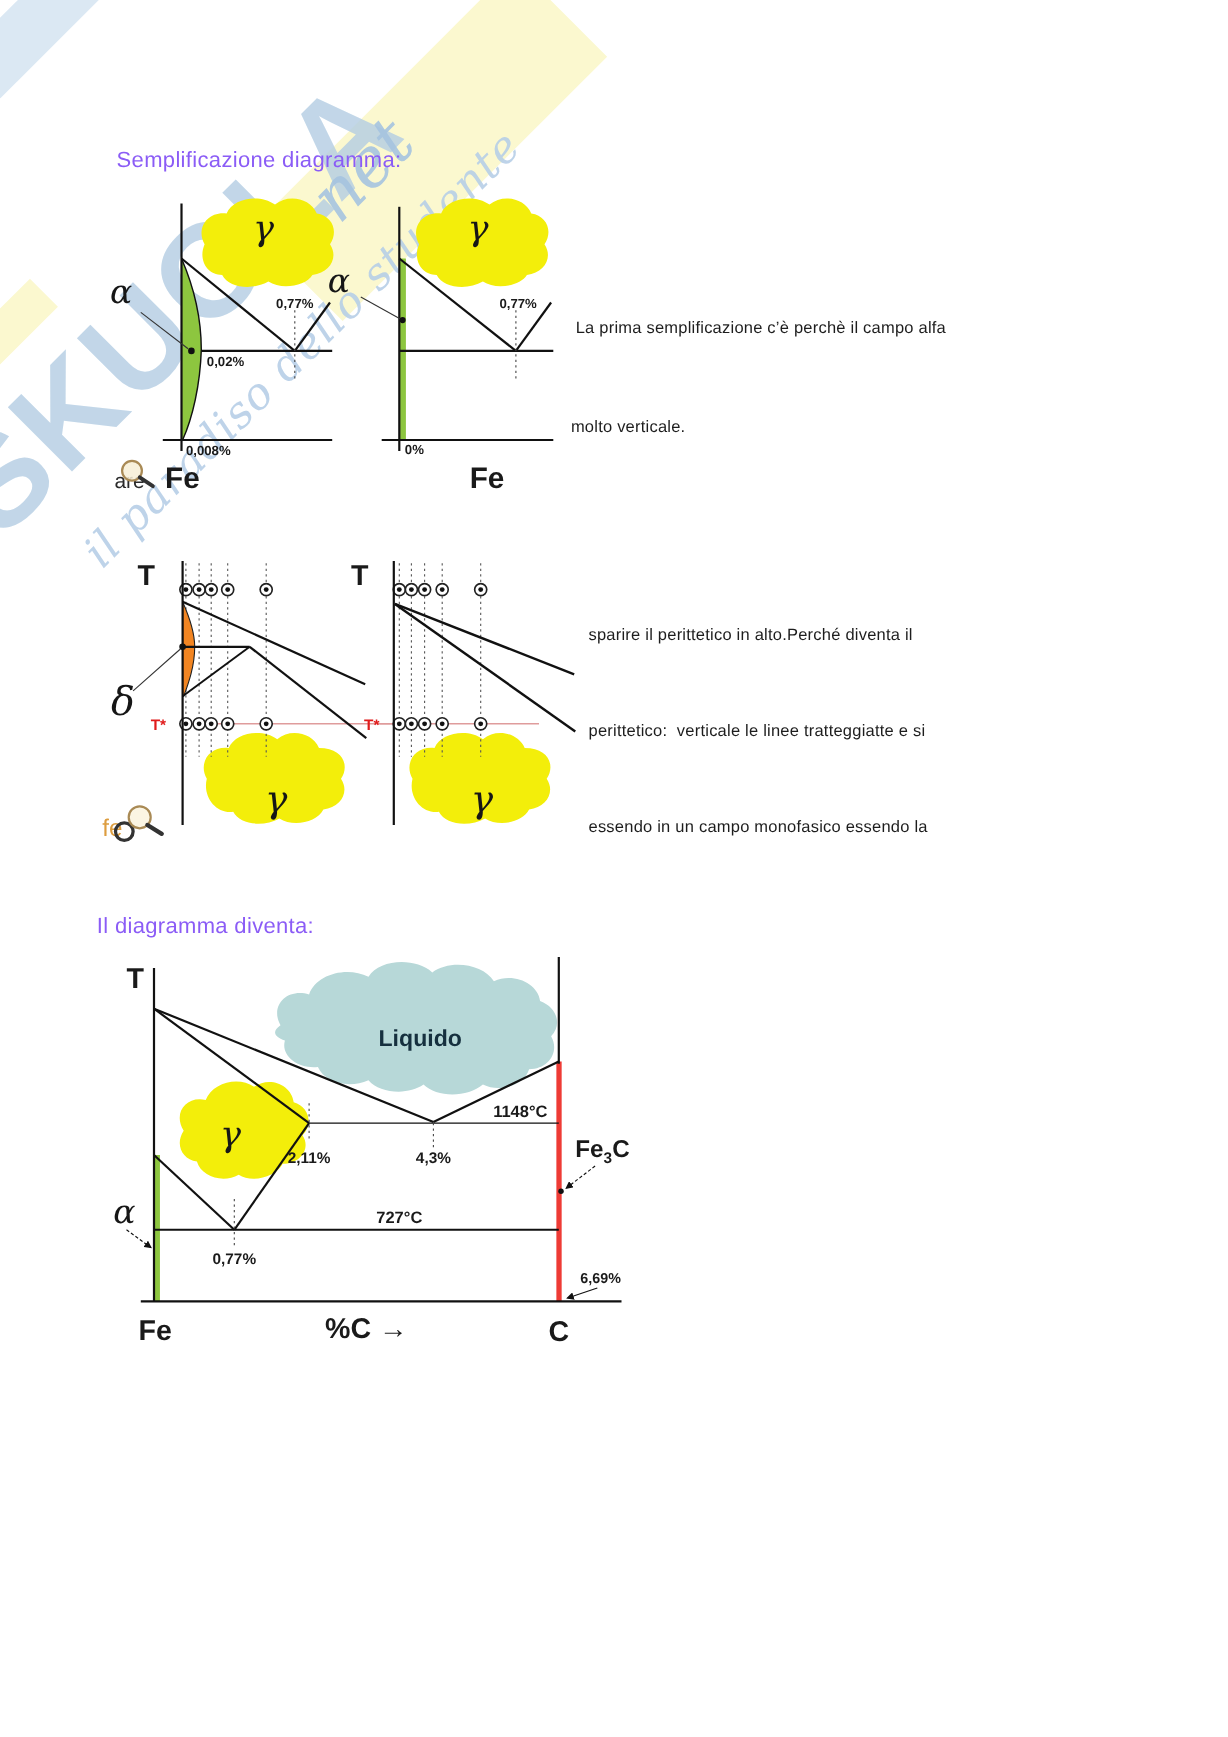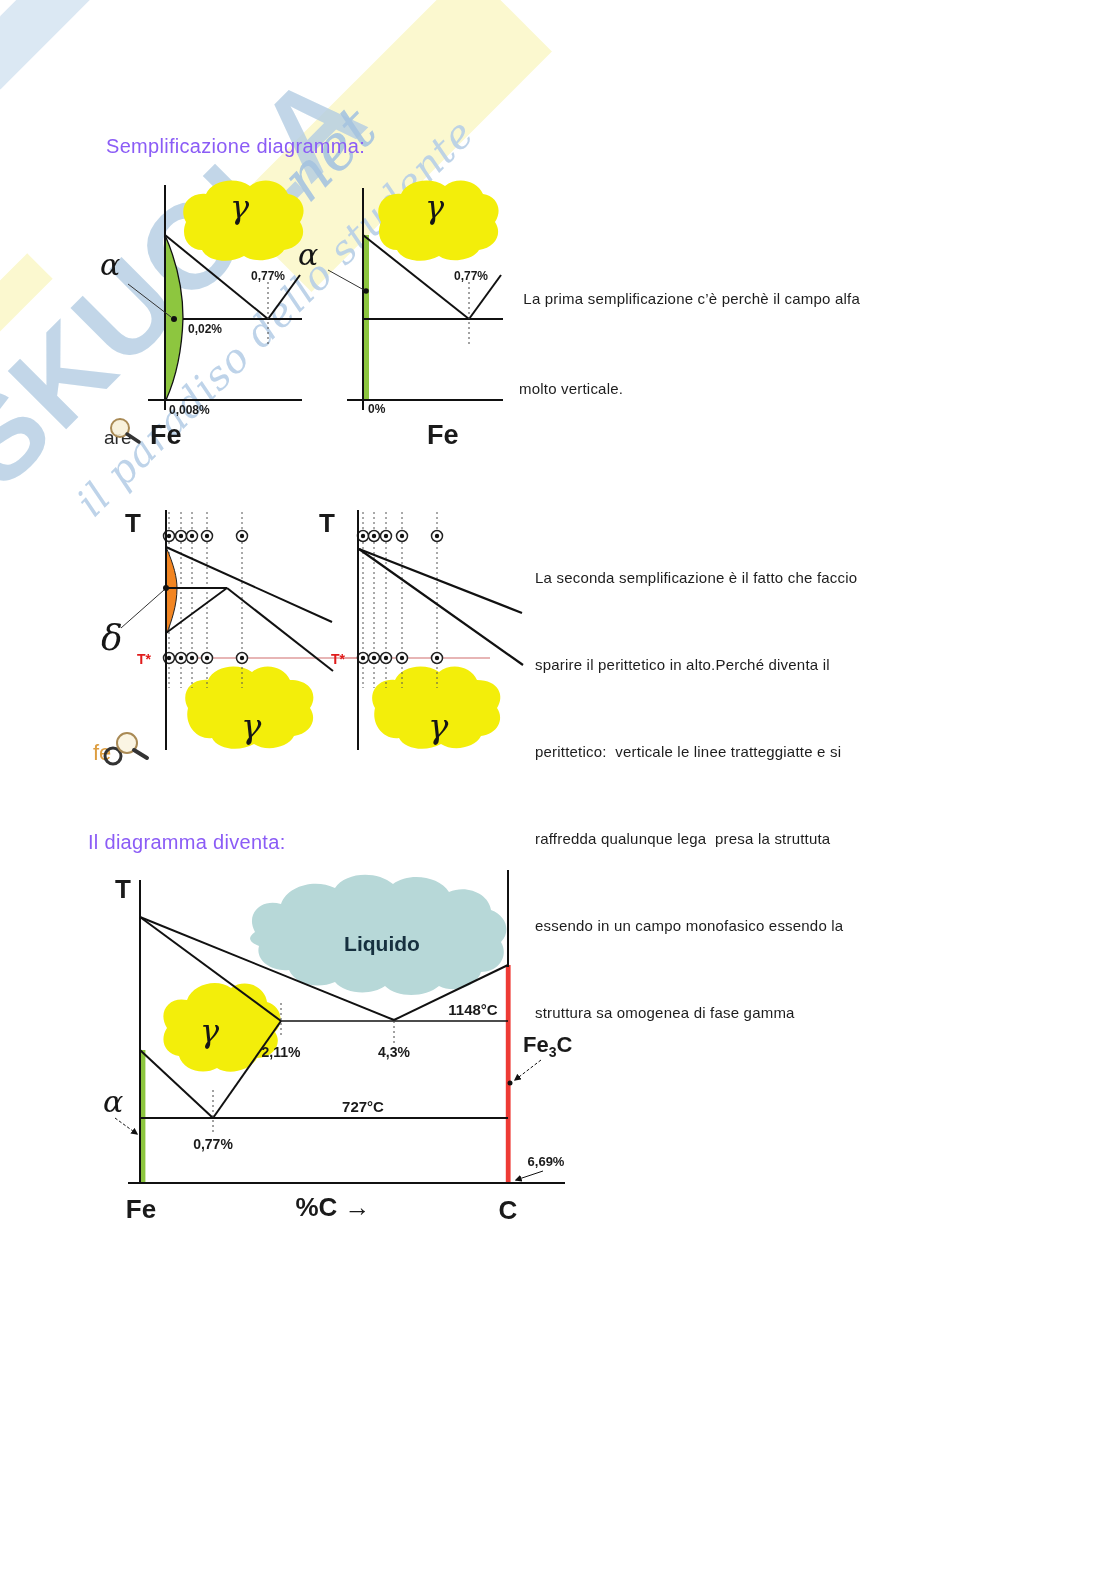--- a/index.html
+++ b/index.html
@@ -214,26 +214,23 @@
         </g>
         <line class="axis" x1="273" y1="18" x2="273" y2="258"></line>
         <line x1="274" y1="57" x2="437" y2="121" stroke="#111" stroke-width="2.2"></line>
         <line x1="274" y1="57" x2="438" y2="173" stroke="#111" stroke-width="2.2"></line>
         <text class="lbl" x="234" y="40" font-size="26">T</text>
         <text x="246" y="172" font-size="14" font-weight="bold" fill="#e01b1b">T*</text>
       </g>
     </svg>
 
     <div id="para2" class="para">
-      <div>La seconda semplificazione è il fatto che faccio</div>
       <div>sparire il perittetico in alto.Perché diventa il</div>
       <div>perittetico:  verticale le linee tratteggiatte e si</div>
-      <div>raffredda qualunque lega  presa la struttuta</div>
       <div>essendo in un campo monofasico essendo la</div>
-      <div>struttura sa omogenea di fase gamma</div>
     </div>
 
     <div id="title2" class="h-title">Il diagramma diventa:</div>
 
     <svg id="fig3" class="fig" width="590" height="400" viewBox="0 0 590 400">
       <defs>
         <marker id="arr" viewBox="0 0 10 10" refX="8" refY="5" markerWidth="7" markerHeight="7" orient="auto-start-reverse">
           <path d="M0,0 L10,5 L0,10 Z" fill="#111"></path>
         </marker>
       </defs>

